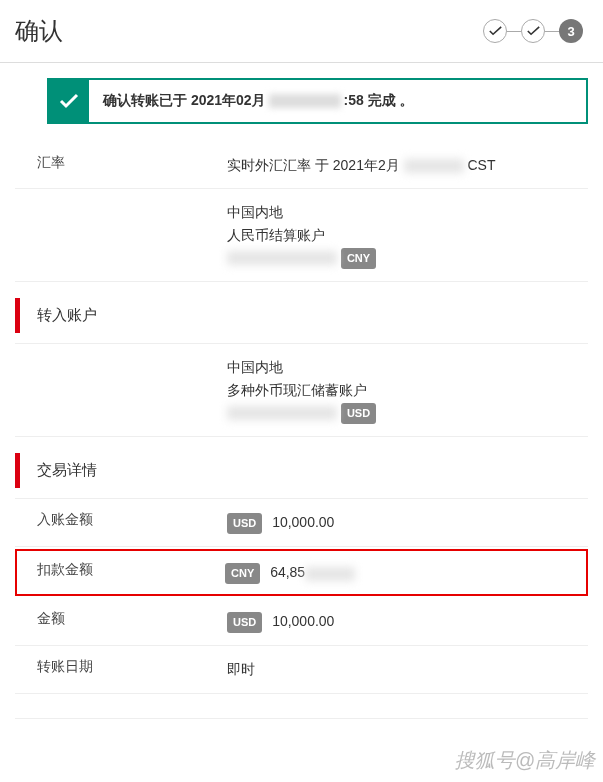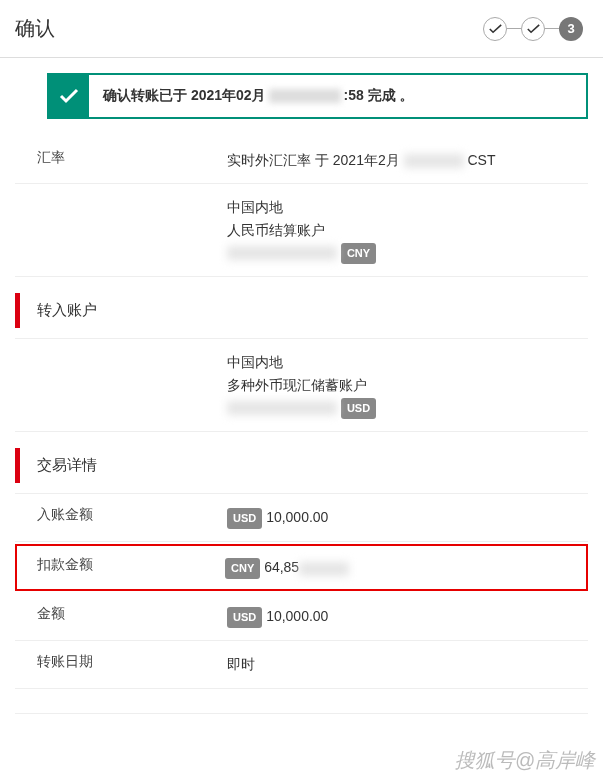--- a/index.html
+++ b/index.html
@@ -12,21 +12,21 @@
     overflow: hidden;
   }
   .page-header {
     display: flex;
     justify-content: space-between;
     align-items: center;
     padding: 15px 20px 15px 15px;
     border-bottom: 1px solid #ddd;
   }
   .page-title {
-    font-size: 20px;
+    font-size: 24px;
     font-weight: 400;
     color: #333;
   }
   .steps {
     display: flex;
     align-items: center;
   }
   .step-circle {
     width: 24px;
     height: 24px;
@@ -125,21 +125,21 @@
   }
   .currency-badge {
     display: inline-block;
     background: #888;
     color: #fff;
     font-size: 11px;
     font-weight: bold;
     padding: 2px 6px;
     border-radius: 3px;
     vertical-align: middle;
-    margin-right: 0;
+    margin-right: 6px;
     text-align: right;
   }
   .obscured-inline {
     display: inline-block;
     background: #e5e5e5;
     filter: blur(4px);
     vertical-align: middle;
     border-radius: 2px;
   }
   .obscured-inline.w30 { width: 30px; height: 14px; }

